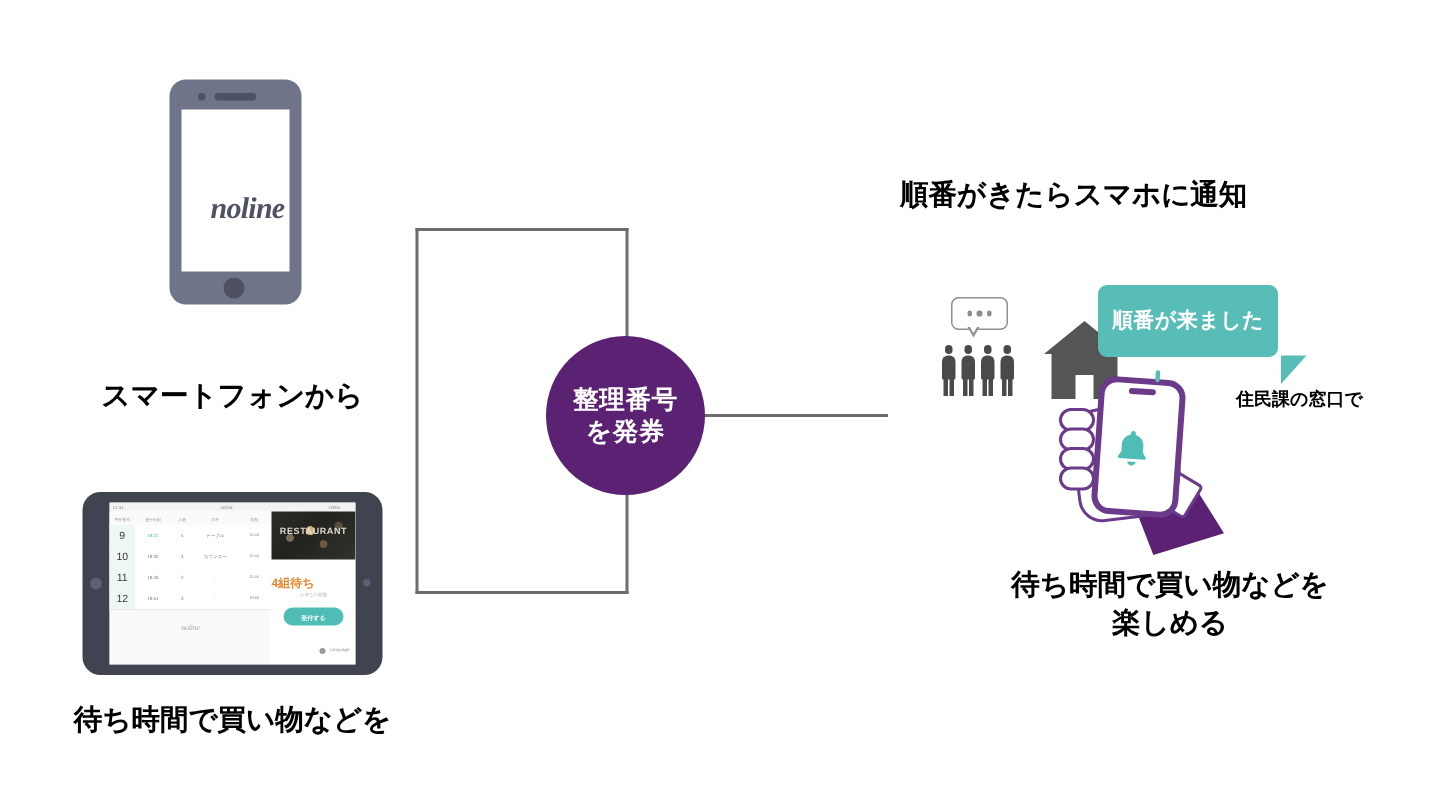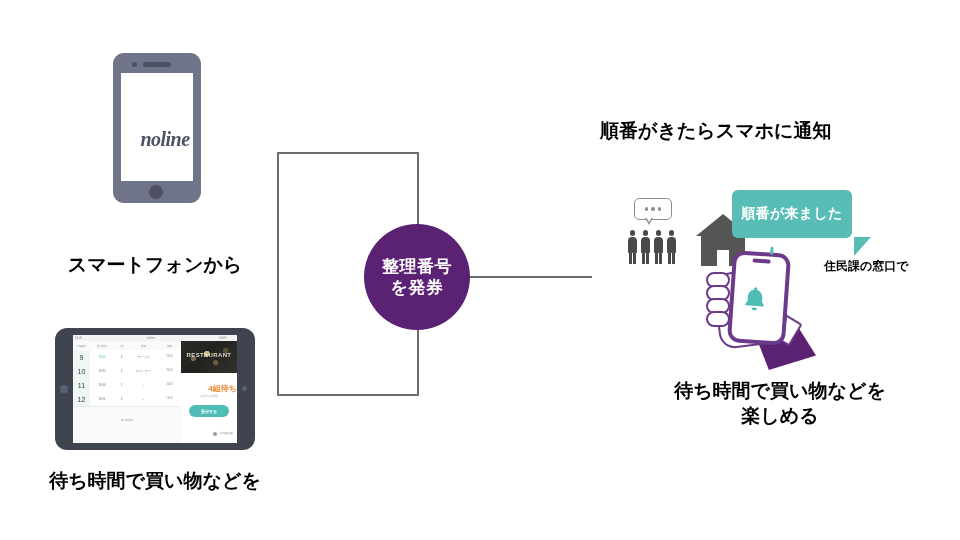--- a/index.html
+++ b/index.html
@@ -109,21 +109,21 @@
       radial-gradient(circle at 80% 30%, #5a4e3a 0 5%, transparent 6%),
       linear-gradient(135deg,#2b2b28 0%,#22231f 45%,#32322c 100%);
     overflow:hidden;
   }
   .t-photo-txt{
     position:absolute;left:0;top:11px;width:56px;text-align:center;
     font-size:6px;font-weight:700;color:#e9e4d8;letter-spacing:0.4px;
     opacity:.92;
   }
   .t-wait{
-    position:absolute;left:0;top:42px;width:56px;text-align:right;
+    position:absolute;left:0;top:42px;width:56px;text-align:left;
     font-size:8px;font-weight:700;color:#e8862a;
   }
   .t-wait-sub{
     position:absolute;left:0;top:53px;width:56px;text-align:center;
     font-size:3px;color:#b0b0b0;
   }
   .t-btn{
     position:absolute;left:8px;top:64px;width:40px;height:12px;
     background:#4fbdb6;border-radius:7px;
     display:flex;align-items:center;justify-content:center;

